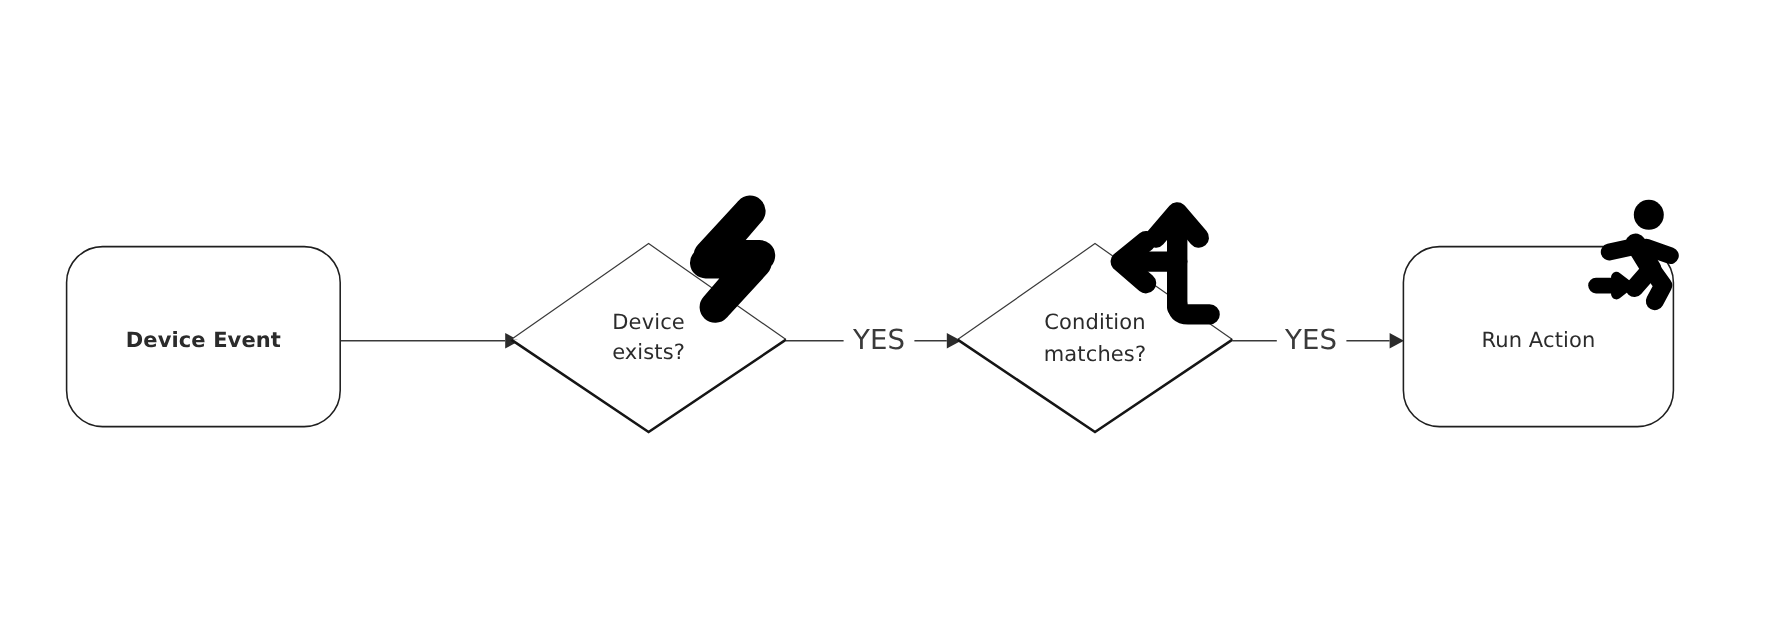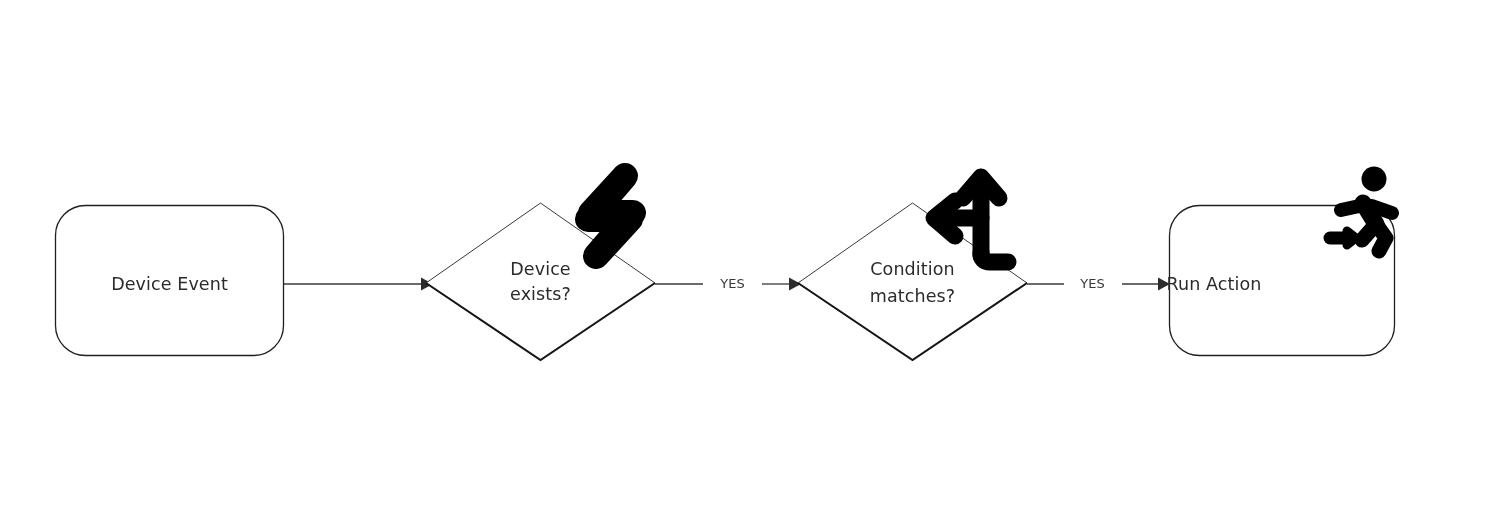--- a/index.html
+++ b/index.html
@@ -31,21 +31,21 @@
     font-size: 17.5px;
     line-height: 26px;
     letter-spacing: 0.1px;
     white-space: pre;
     pointer-events: none;
   }
   .edge-label {
     position: absolute;
     text-align: center;
     color: #3a3a3a;
-    font-size: 13px;
+    font-size: 23px;
     line-height: 20px;
     white-space: pre;
   }
   .hit {
     position: absolute;
   }
 </style>
 </head>
 <body>
 
@@ -112,29 +112,29 @@
         <path d="M 1376 224 L 1362 240" stroke-width="15"></path>
 
         <path d="M 1376 224 L 1386 238 L 1379 251" stroke-width="15"></path>
       </g>
 
       <path d="M 1330 238 L 1350 238" stroke="#000000" stroke-width="13" stroke-linecap="round" fill="none"></path>
       <path d="M 1347 231 L 1356 238 L 1347 245" stroke="#000000" stroke-width="9" stroke-linecap="round" stroke-linejoin="round" fill="none"></path>
     </g>
   </svg>
 
-  <div class="node-label" style="left:55px; top:271px; width:229px;">Device Event</div>
+  <div class="node-label" style="left:55px; top:271px; width:229px;font-weight:bold;">Device Event</div>
 
   <div class="node-label" style="left:426px; top:256px; width:229px;">Device</div>
   <div class="node-label" style="left:426px; top:281px; width:229px;">exists?</div>
 
   <div class="node-label" style="left:798px; top:283px; width:229px;">matches?</div>
   <div class="node-label" style="left:798px; top:256px; width:229px;">Condition</div>
 
-  <div class="node-label" style="left:1101px; top:271px; width:226px;">Run Action</div>
+  <div class="node-label" style="left:1169px; top:271px; width:226px;">Run Action</div>
 
   <div class="edge-label" style="left:703px; top:274px; width:59px;">YES</div>
 
   <div class="edge-label" style="left:1063px; top:274px; width:59px;">YES</div>
 
   <div class="hit" style="left:55px; top:205px; width:229px; height:151px;"></div>
   <div class="hit" style="left:426px; top:203px; width:229px; height:157px;"></div>
   <div class="hit" style="left:798px; top:203px; width:229px; height:157px;"></div>
   <div class="hit" style="left:1169px; top:205px; width:226px; height:151px;"></div>
 

